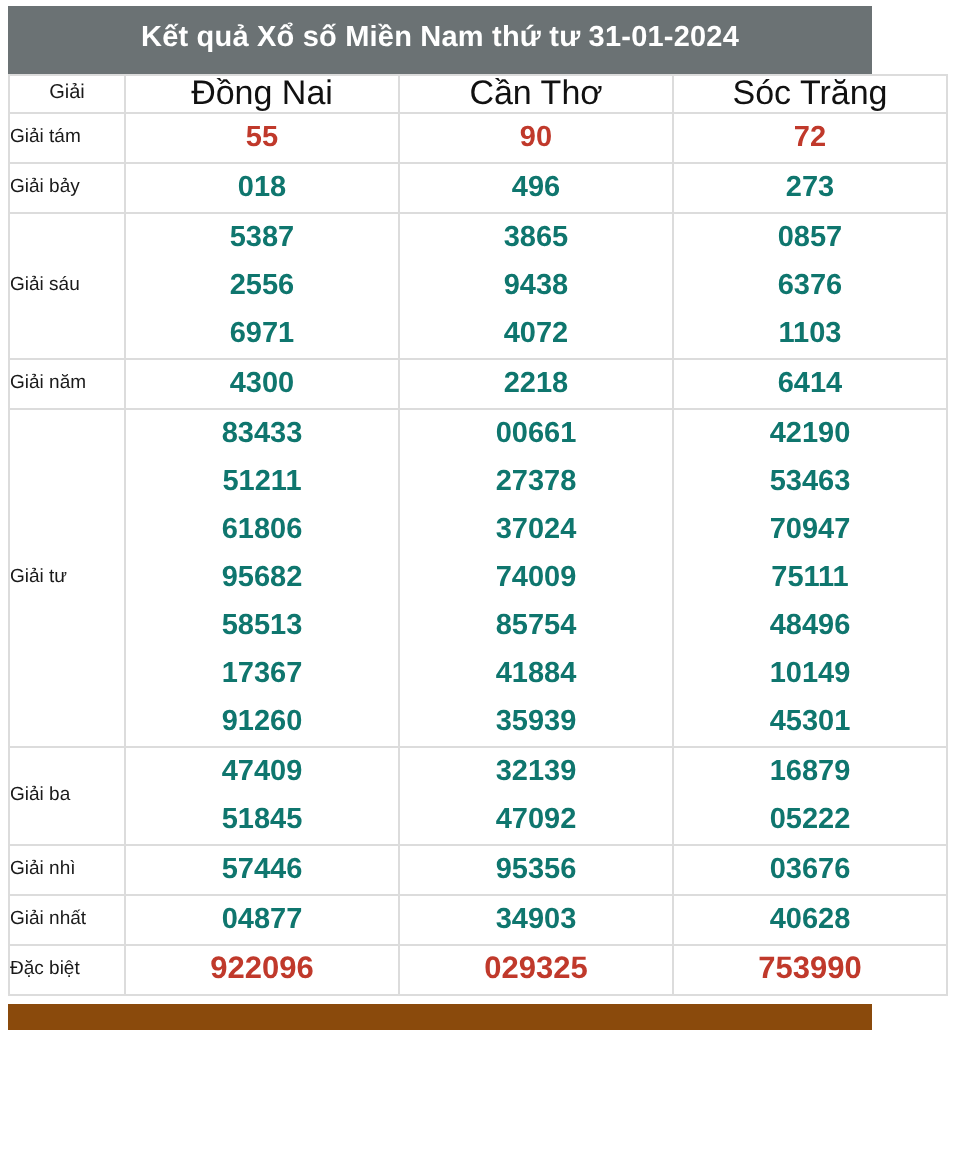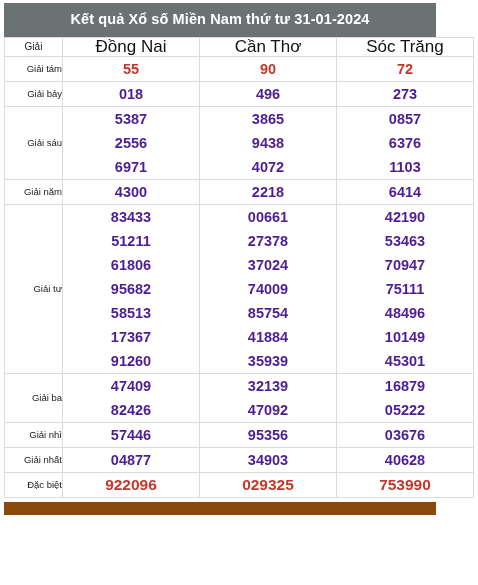--- a/index.html
+++ b/index.html
@@ -44,21 +44,21 @@
     padding: 0;
     vertical-align: middle;
     background: #ffffff;
   }
   col.c-label { width: 58px; }
   col.c-dn    { width: 137px; }
   col.c-ct    { width: 137px; }
   col.c-st    { width: 137px; }
 
   .lbl {
-    text-align: right;
+    text-align: left;
     font-size: 9.5px;
     color: #1a1a1a;
     font-weight: normal;
     padding: 2px 1px;
     line-height: 1.15;
   }
   .hdr-lbl {
     text-align: center;
     font-size: 10px;
     color: #1a1a1a;
@@ -76,21 +76,21 @@
     text-align: center;
     font-size: 14.5px;
     font-weight: bold;
     color: #111111;
     line-height: 1;
   }
   .num-line {
     text-align: center;
     font-size: 14.5px;
     font-weight: bold;
-    color: #4c1d95;
+    color: #0f766e;
     height: 24px;
     line-height: 24px;
     white-space: nowrap;
   }
   .red .num-line,
   .num-cell.red {
     color: #c0392b;
   }
   .special .num-line {
     font-size: 15.5px;
@@ -205,21 +205,21 @@
             <div class="num-line">75111</div>
             <div class="num-line">48496</div>
             <div class="num-line">10149</div>
             <div class="num-line">45301</div>
           </td>
         </tr>
         <tr>
           <td class="lbl">Giải ba</td>
           <td class="num-cell group-cell">
             <div class="num-line">47409</div>
-            <div class="num-line">82426</div>
+            <div class="num-line">51845</div>
           </td>
           <td class="num-cell group-cell">
             <div class="num-line">32139</div>
             <div class="num-line">47092</div>
           </td>
           <td class="num-cell group-cell">
             <div class="num-line">16879</div>
             <div class="num-line">05222</div>
           </td>
         </tr>

